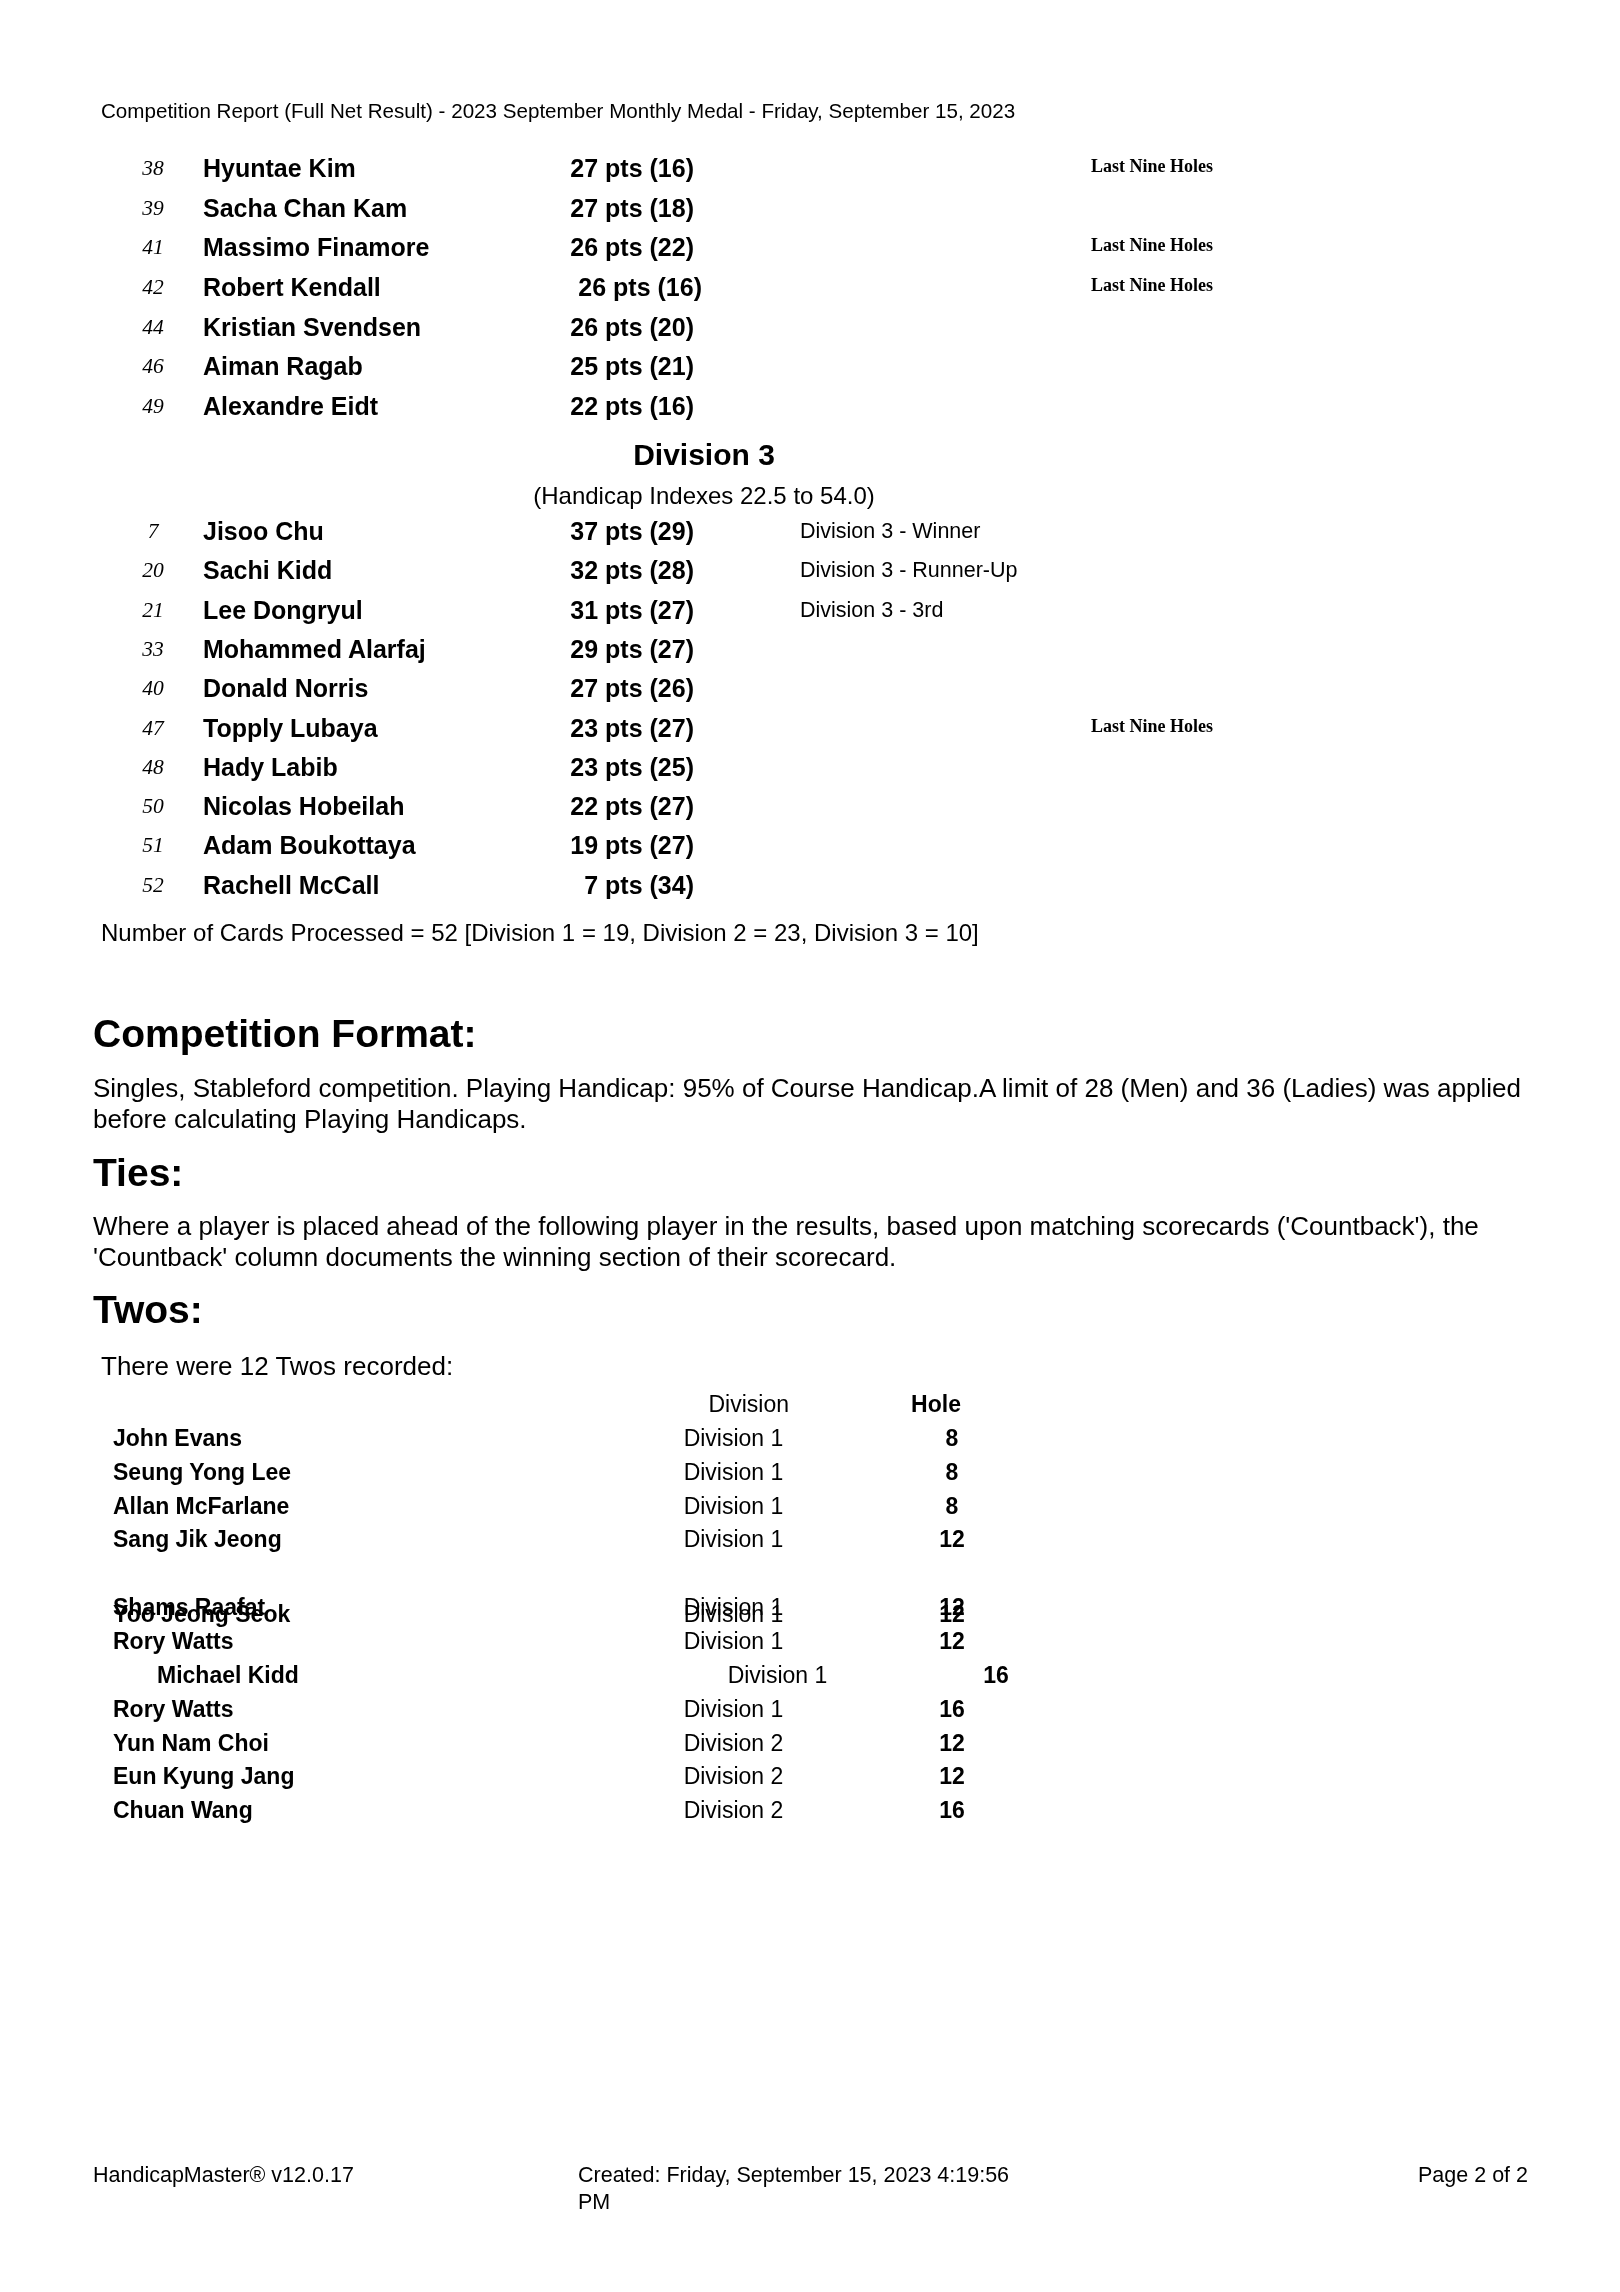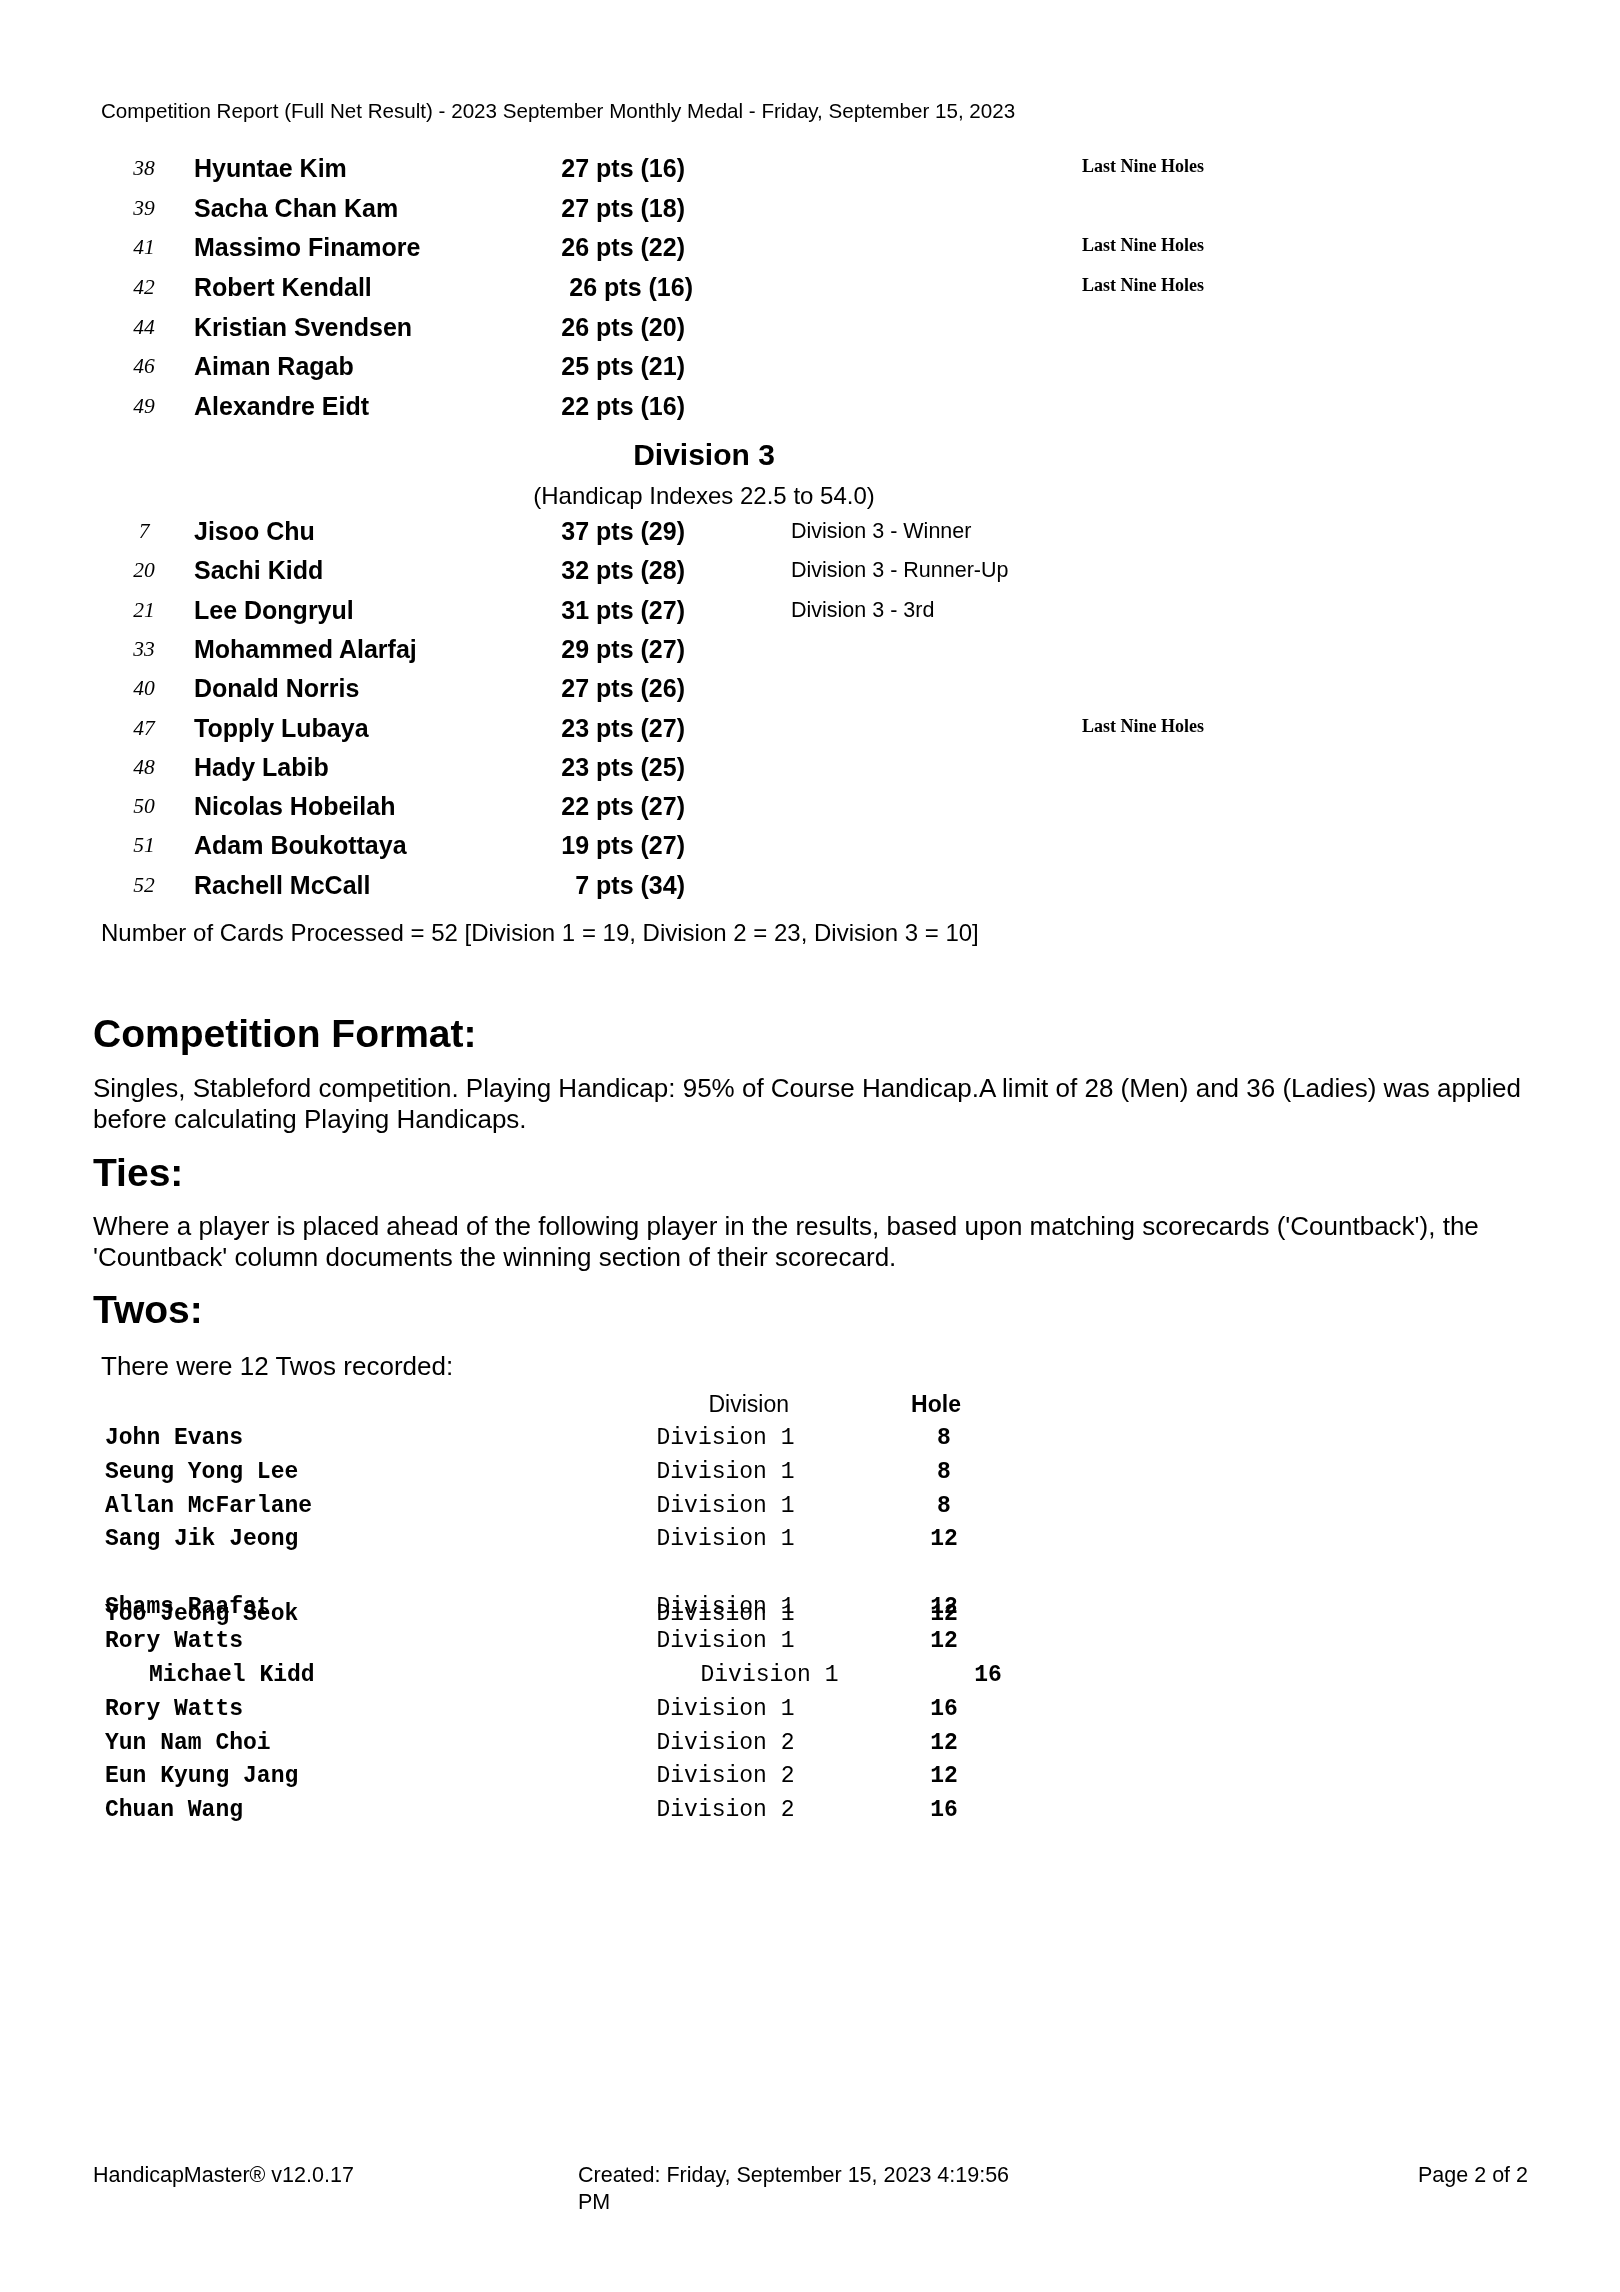--- a/index.html
+++ b/index.html
@@ -1,34 +1,34 @@
 <!DOCTYPE html>
 <html style="font-size:14.3px"><head>
 <meta charset="utf-8">
 <style>
   html, body { margin: 0; padding: 0; background: #ffffff; }
   body { width: 1620px; height: 2293px; position: relative; overflow: hidden;
          font-family: "Liberation Sans", sans-serif; color: #000; }
   .abs { position: absolute; white-space: nowrap; margin-left: 8px; }
   .hdr { left: 93px; top: 99px; font-size: 20.6px; }
-  .row { position: absolute; left: 0; height: 39px; width: 1542px; }
+  .row { position: absolute; left: 9px; height: 39px; width: 1542px; }
   .pos { position: absolute; left: 116px; width: 56px; text-align: center;
          font-family: "Liberation Serif", serif; font-style: italic; font-size: 21.5px; top: 3.6px; }
   .name { position: absolute; left: 194px; font-weight: bold; font-size: 25px; top: 1.8px; }
   .score { position: absolute; right: calc(1620px - 763px); font-weight: bold; font-size: 25px; top: 1.8px; text-align: right; }
   .award { position: absolute; left: 791px; font-size: 21.5px; top: 3.6px; }
   .cb { position: absolute; left: 1082px; font-family: "Liberation Serif", serif; font-size: 18px; top: 3.6px; font-weight: bold; }
   .div-title { position: absolute; left: 0; width: 1408px; text-align: center; top: 438px; font-weight: bold; font-size: 30px; }
   .div-sub { position: absolute; left: 0; width: 1408px; text-align: center; top: 482px; font-size: 24px; }
   .cards { left: 93px; top: 919px; font-size: 24px; }
   h2 { position: absolute; left: 93px; margin: 0; font-size: 39px; font-weight: bold; }
   .para { position: absolute; left: 93px; width: 1451px; font-size: 26px; line-height: 31px; margin: 0; }
   .twos-intro { left: 93px; top: 1351px; font-size: 26px; }
   .tw-head { position: absolute; top: 1391px; font-size: 23px; }
-  .tw-row { position: absolute; left: 8px; width: 1320px; height: 34px; font-family: Liberation Mono, monospace; }
+  .tw-row { position: absolute; left: 16px; width: 1320px; height: 34px; }
   .tw-name { position: absolute; left: 97px; font-weight: bold; font-size: 23px; }
   .tw-div { position: absolute; left: 646px; width: 143px; text-align: center; font-size: 23px; }
   .tw-hole { position: absolute; left: 891px; width: 90px; text-align: center; font-weight: bold; font-size: 23px; }
   .foot { position: absolute; top: 2162px; font-size: 21.5px; line-height: 27px; }
 </style>
 </head>
 <body>
 
 <div class="abs hdr">Competition Report (Full Net Result) - 2023 September Monthly Medal - Friday, September 15, 2023</div>
 

